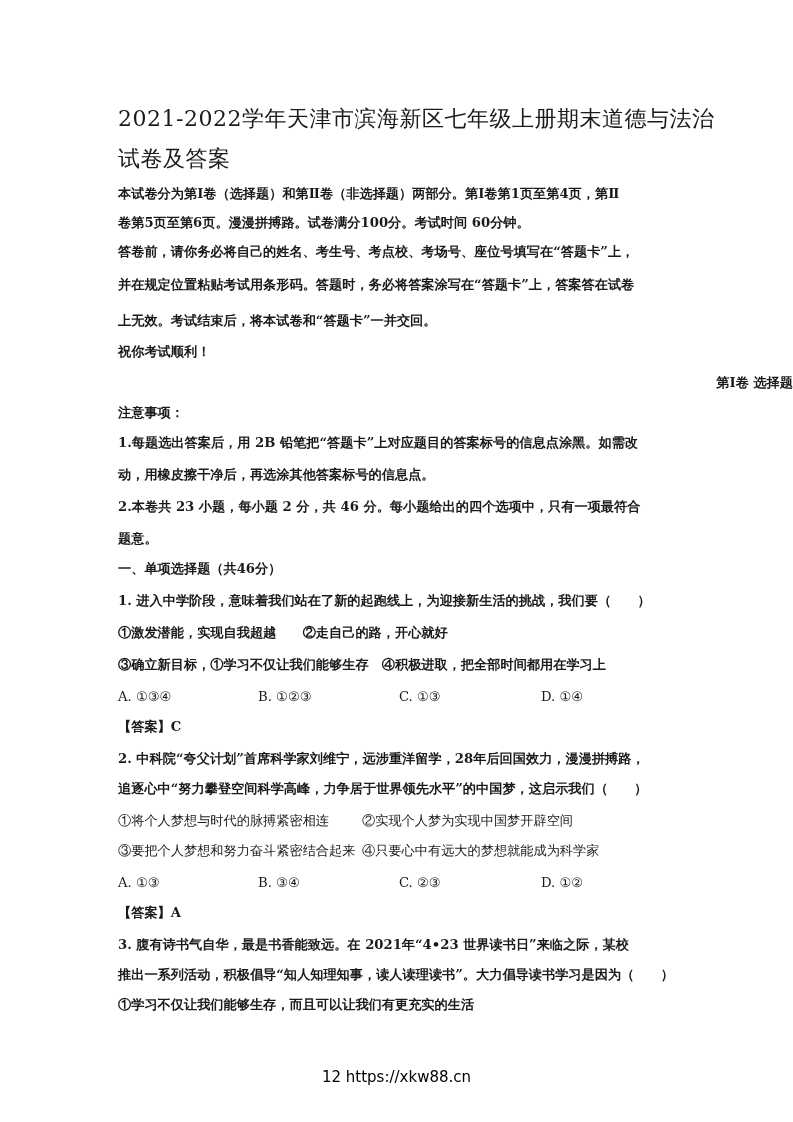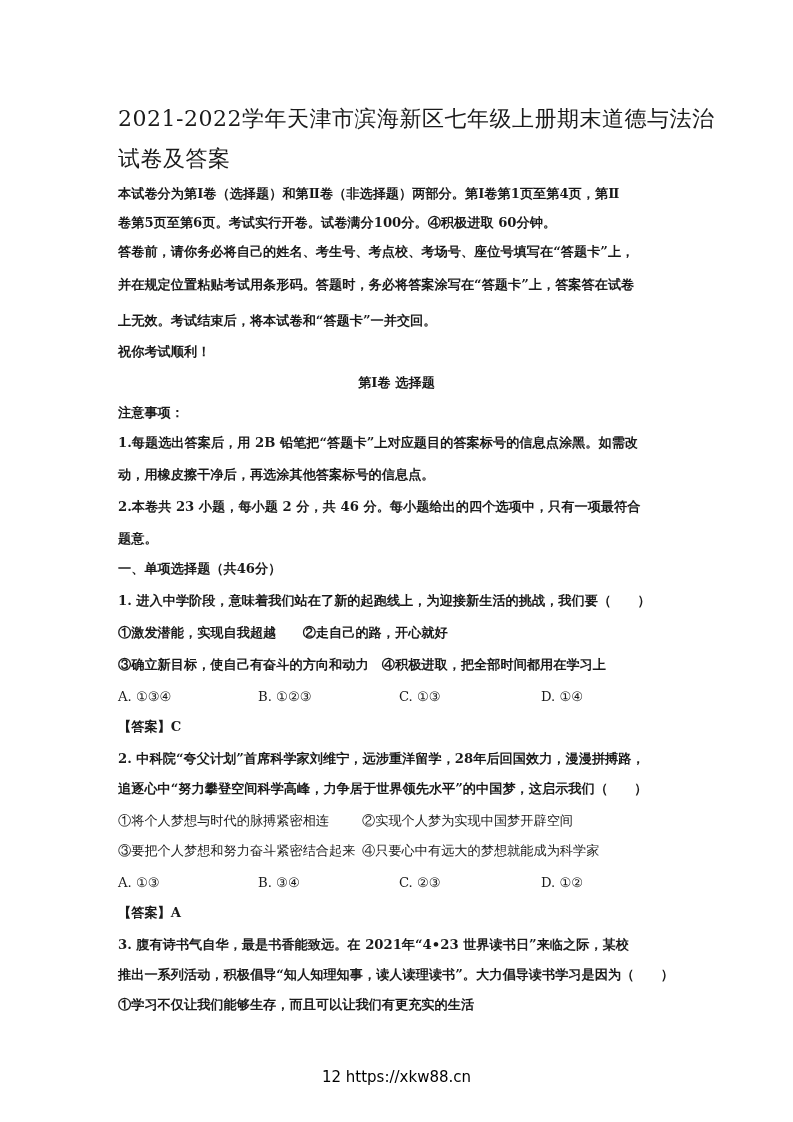--- a/index.html
+++ b/index.html
@@ -3,50 +3,50 @@
 <meta charset="utf-8">
 <style>
   html, body { margin: 0; padding: 0; background: #ffffff; }
   body { width: 793px; height: 1122px; position: relative; overflow: hidden;
          font-family: "DejaVu Serif", "Liberation Serif", serif; color: #1a1a1a; }
   .page { position: absolute; left: 0; top: 0; width: 700px; height: 1122px; }
   .title { position: absolute; left: 118px; width: 600px; font-size: 22px; line-height: 30px; letter-spacing: 0.5px; }
   .t1 { top: 104px; }
   .t2 { top: 146px; font-family: Liberation Mono, monospace; }
   .line { position: absolute; left: 118px; width: 570px; font-size: 13.2px; line-height: 18px; white-space: nowrap; font-weight: bold; }
-  .center { left: 0; width: 793px; text-align: center; }
+  .center { left: 0; width: 793px; text-align: right; }
   .opt { position: absolute; font-size: 13.2px; line-height: 18px; white-space: nowrap; }
   .footer { position: absolute; left: 0; width: 793px; top: 1068px; text-align: center;
             font-family: "DejaVu Sans", "Liberation Sans", sans-serif; font-size: 15px; color: #000000; }
 </style>
 </head>
 <body>
 
 <div class="page">
   <div class="title t1">2021-2022学年天津市滨海新区七年级上册期末道德与法治</div>
   <div class="title t2">试卷及答案</div>
 
   <div class="line" style="top:185px">本试卷分为第Ⅰ卷（选择题）和第Ⅱ卷（非选择题）两部分。第Ⅰ卷第1页至第4页，第Ⅱ</div>
-  <div class="line" style="top:214px">卷第5页至第6页。考试实行开卷。试卷满分100分。④积极进取 60分钟。</div>
+  <div class="line" style="top:214px">卷第5页至第6页。漫漫拼搏路。试卷满分100分。考试时间 60分钟。</div>
   <div class="line" style="top:243px">答卷前，请你务必将自己的姓名、考生号、考点校、考场号、座位号填写在“答题卡”上，</div>
   <div class="line" style="top:276px">并在规定位置粘贴考试用条形码。答题时，务必将答案涂写在“答题卡”上，答案答在试卷</div>
   <div class="line" style="top:312px">上无效。考试结束后，将本试卷和“答题卡”一并交回。</div>
   <div class="line" style="top:343px">祝你考试顺利！</div>
 
   <div class="line center" style="top:374px">第Ⅰ卷 选择题</div>
   <div class="line" style="top:404px">注意事项：</div>
   <div class="line" style="top:434px">1.每题选出答案后，用 2B 铅笔把“答题卡”上对应题目的答案标号的信息点涂黑。如需改</div>
   <div class="line" style="top:466px">动，用橡皮擦干净后，再选涂其他答案标号的信息点。</div>
   <div class="line" style="top:498px">2.本卷共 23 小题，每小题 2 分，共 46 分。每小题给出的四个选项中，只有一项最符合</div>
   <div class="line" style="top:530px">题意。</div>
   <div class="line" style="top:560px">一、单项选择题（共46分）</div>
 
   <div class="line" style="top:592px">1. 进入中学阶段，意味着我们站在了新的起跑线上，为迎接新生活的挑战，我们要（　　）</div>
   <div class="line" style="top:624px">①激发潜能，实现自我超越　　②走自己的路，开心就好</div>
-  <div class="line" style="top:656px">③确立新目标，使自己有奋斗的方向和动力　④积极进取，把全部时间都用在学习上</div>
+  <div class="line" style="top:656px">③确立新目标，①学习不仅让我们能够生存　④积极进取，把全部时间都用在学习上</div>
   <div class="opt" style="left:118px; top:688px">A. ①③④</div>
   <div class="opt" style="left:258px; top:688px">B. ①②③</div>
   <div class="opt" style="left:399px; top:688px">C. ①③</div>
   <div class="opt" style="left:541px; top:688px">D. ①④</div>
   <div class="line" style="top:718px">【答案】C</div>
 
   <div class="line" style="top:750px">2. 中科院“夸父计划”首席科学家刘维宁，远涉重洋留学，28年后回国效力，漫漫拼搏路，</div>
   <div class="line" style="top:780px">追逐心中“努力攀登空间科学高峰，力争居于世界领先水平”的中国梦，这启示我们（　　）</div>
   <div class="opt" style="left:118px; top:812px">①将个人梦想与时代的脉搏紧密相连</div>
   <div class="opt" style="left:362px; top:812px">②实现个人梦为实现中国梦开辟空间</div>

